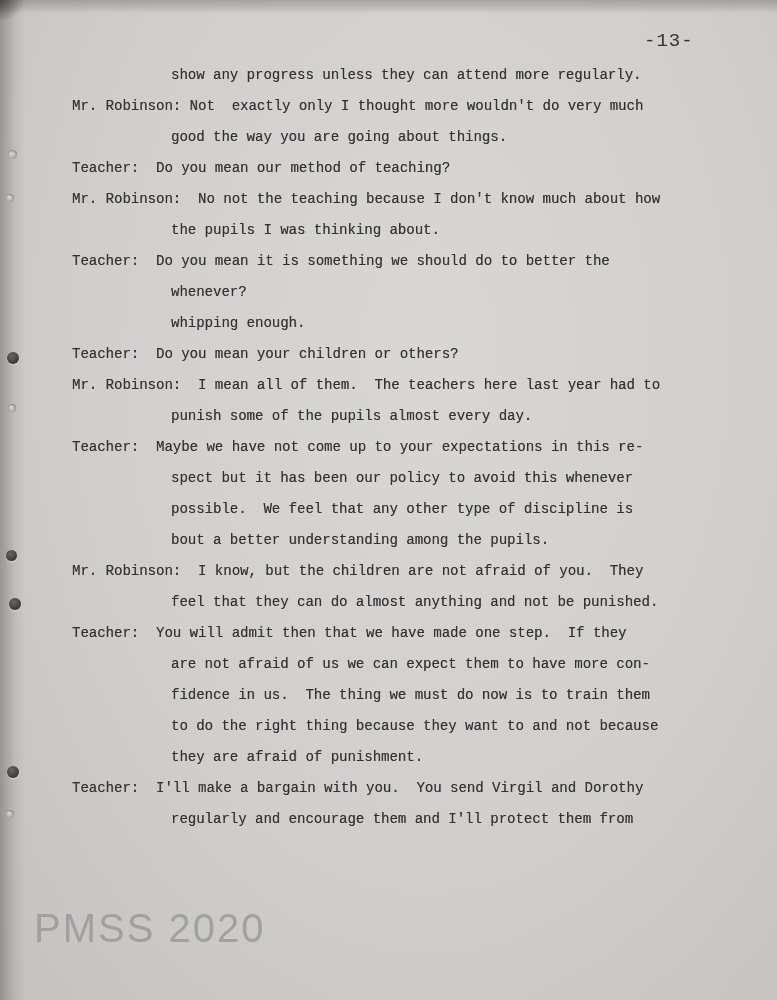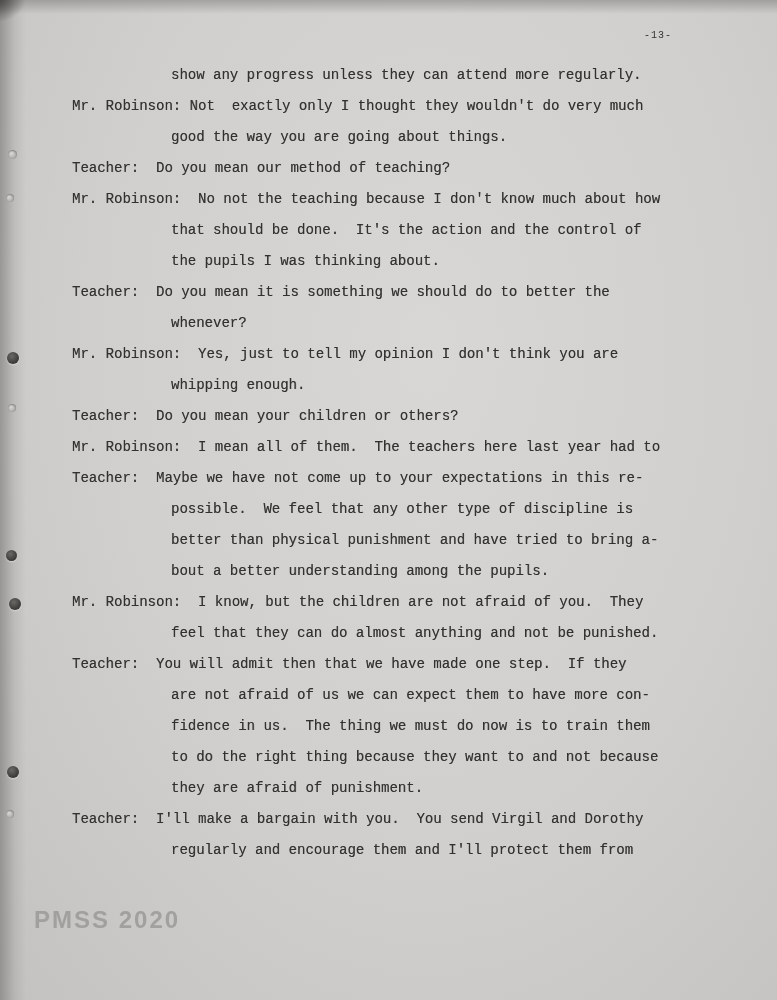--- a/index.html
+++ b/index.html
@@ -39,21 +39,21 @@
     position: absolute;
     left: -8px; top: -8px;
     width: 34px; height: 30px;
     background: radial-gradient(ellipse at 20% 20%, rgba(40,38,36,0.75), rgba(40,38,36,0) 70%);
     pointer-events: none;
   }
   .page-number {
     position: absolute;
     left: 644px;
     top: 30px;
-    font-size: 10px;
+    font-size: 19px;
     letter-spacing: 1px;
     white-space: pre;
   }
   .document-body {
     position: absolute;
     left: 72px;
     top: 60px;
     width: 648px;
   }
   .line {
@@ -63,25 +63,24 @@
     text-shadow: 0.3px 0.3px 0.3px rgba(60,58,56,0.55);
   }
   .line.cont {
     padding-left: 99px;
   }
   .watermark {
     position: absolute;
     left: 34px;
     top: 906px;
     font-family: "Liberation Sans", sans-serif;
-    font-size: 24px;
+    font-size: 40px;
     letter-spacing: 2px;
     color: rgba(148,147,145,0.75);
     pointer-events: none;
-    font-weight: bold;
   }
   .hole {
     position: absolute;
     border-radius: 50%;
     pointer-events: none;
   }
   .hole.dark {
     background: radial-gradient(circle at 40% 35%, #6b6966, #3b3937 70%);
     box-shadow: 0 1px 2px rgba(255,255,255,0.4);
   }
@@ -93,35 +92,34 @@
 </head>
 <body>
 
 <div class="page">
   <div class="corner-smudge"></div>
 
   <div class="page-number">-13-</div>
 
   <div class="document-body">
       <div class="line cont">show any progress unless they can attend more regularly.</div>
-      <div class="line speaker">Mr. Robinson: Not  exactly only I thought they wouldn't do very much</div>
+      <div class="line speaker">Mr. Robinson: Not  exactly only I thought more wouldn't do very much</div>
       <div class="line cont">good the way you are going about things.</div>
       <div class="line speaker">Teacher:  Do you mean our method of teaching?</div>
       <div class="line speaker">Mr. Robinson:  No not the teaching because I don't know much about how</div>
-      <div class="line cont">that should be done.  It's the action and the control of</div>
       <div class="line cont">the pupils I was thinking about.</div>
       <div class="line speaker">Teacher:  Do you mean it is something we should do to better the</div>
       <div class="line cont">whenever?</div>
-      <div class="line speaker">Mr. Robinson:  Yes, just to tell my opinion I don't think you are</div>
       <div class="line cont">whipping enough.</div>
       <div class="line speaker">Teacher:  Do you mean your children or others?</div>
       <div class="line speaker">Mr. Robinson:  I mean all of them.  The teachers here last year had to</div>
+      <div class="line cont">punish some of the pupils almost every day.</div>
       <div class="line speaker">Teacher:  Maybe we have not come up to your expectations in this re-</div>
+      <div class="line cont">spect but it has been our policy to avoid this whenever</div>
       <div class="line cont">possible.  We feel that any other type of discipline is</div>
-      <div class="line cont">better than physical punishment and have tried to bring a-</div>
       <div class="line cont">bout a better understanding among the pupils.</div>
       <div class="line speaker">Mr. Robinson:  I know, but the children are not afraid of you.  They</div>
       <div class="line cont">feel that they can do almost anything and not be punished.</div>
       <div class="line speaker">Teacher:  You will admit then that we have made one step.  If they</div>
       <div class="line cont">are not afraid of us we can expect them to have more con-</div>
       <div class="line cont">fidence in us.  The thing we must do now is to train them</div>
       <div class="line cont">to do the right thing because they want to and not because</div>
       <div class="line cont">they are afraid of punishment.</div>
       <div class="line speaker">Teacher:  I'll make a bargain with you.  You send Virgil and Dorothy</div>
       <div class="line cont">regularly and encourage them and I'll protect them from</div>

